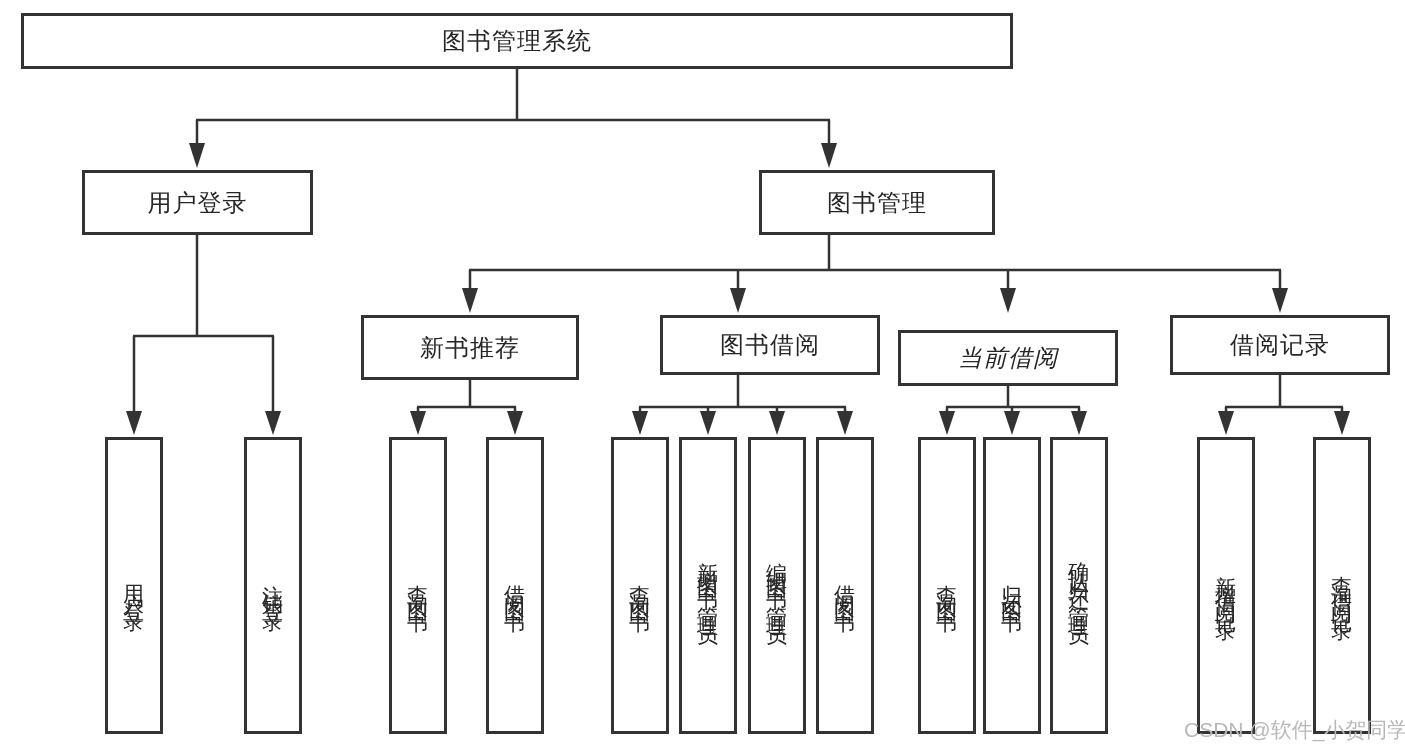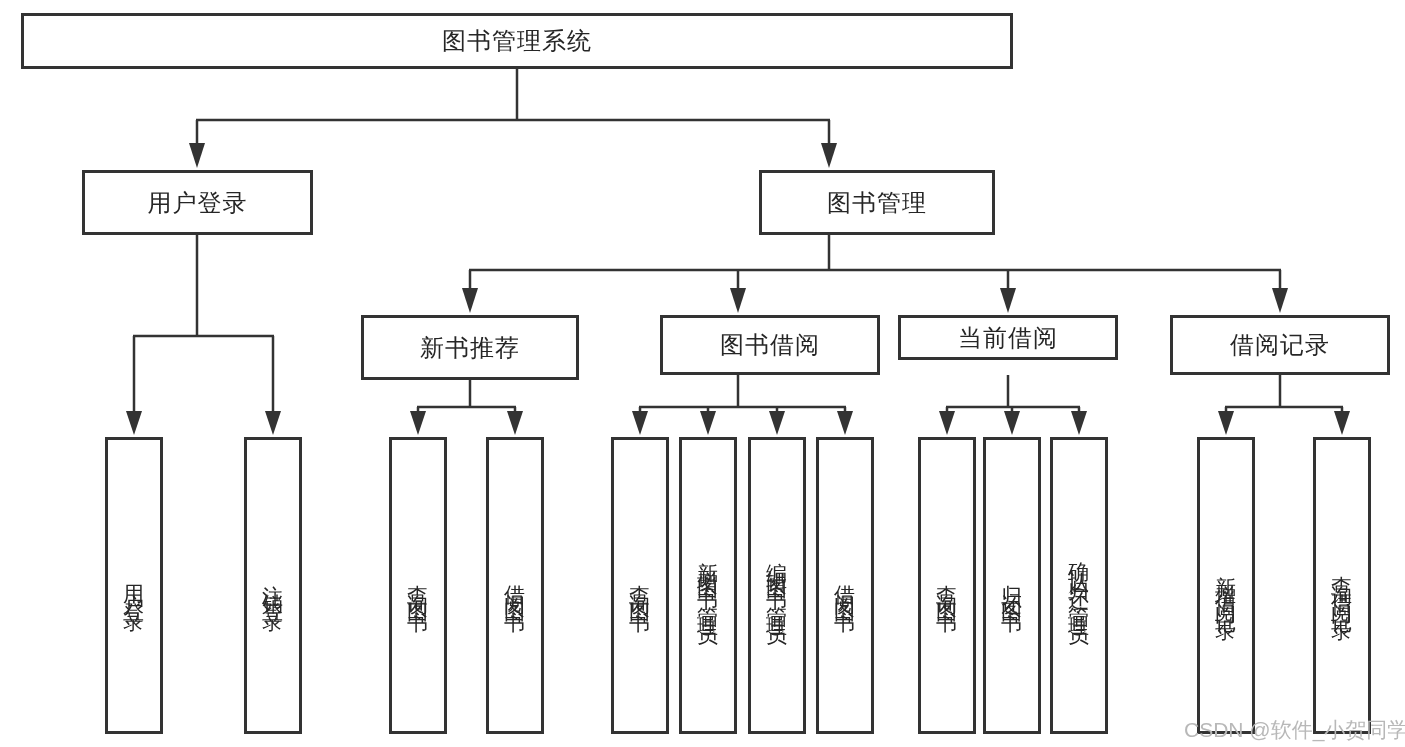--- a/index.html
+++ b/index.html
@@ -135,21 +135,21 @@
     </g>
   </svg>
 
   <div class="box hbox" style="left:21px; top:13px; width:992px; height:56px;">图书管理系统</div>
 
   <div class="box hbox" style="left:82px; top:170px; width:231px; height:65px;">用户登录</div>
   <div class="box hbox" style="left:711px; top:170px; width:236px; height:65px;margin-left:48px;">图书管理</div>
 
   <div class="box hbox" style="left:361px; top:315px; width:218px; height:65px;">新书推荐</div>
   <div class="box hbox" style="left:628px; top:315px; width:220px; height:60px;margin-left:32px;">图书借阅</div>
-  <div class="box hbox" style="left:898px; top:315px; width:220px; height:45px;">当前借阅</div>
+  <div class="box hbox" style="left:898px; top:330px; width:220px; height:56px;font-style:italic;">当前借阅</div>
   <div class="box hbox" style="left:1170px; top:315px; width:220px; height:60px;">借阅记录</div>
 
   <div class="box vbox" style="left:105px;">用户登录</div>
   <div class="box vbox" style="left:244px;">注销登录</div>
 
   <div class="box vbox" style="left:389px;">查询图书</div>
   <div class="box vbox" style="left:486px;">借阅图书</div>
 
   <div class="box vbox" style="left:611px;">查询图书</div>
   <div class="box vbox" style="left:679px;">新增图书（管理员）</div>

